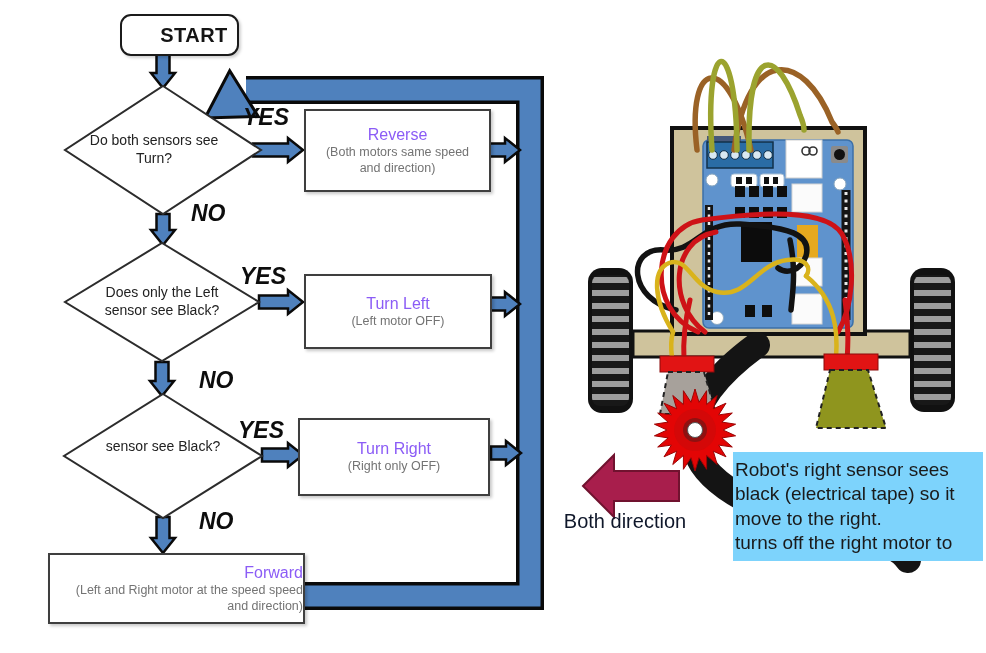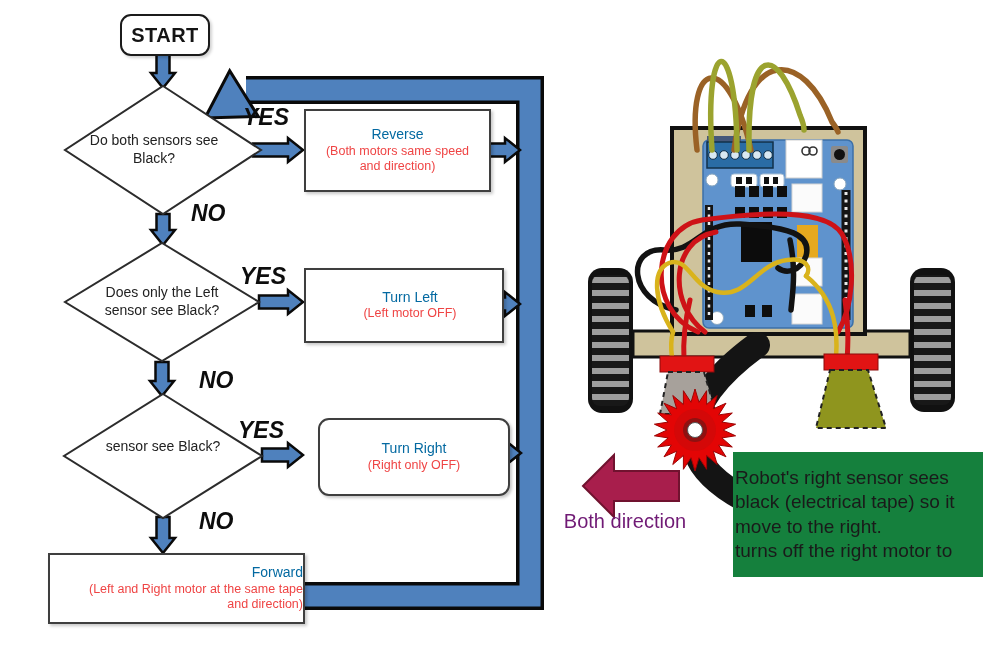--- a/index.html
+++ b/index.html
@@ -6,43 +6,44 @@
   .stage{
     position:relative;width:986px;height:653px;background:#ffffff;overflow:hidden;
     font-family:"Liberation Sans", sans-serif;color:#1c1c1c;
   }
   .stage svg{position:absolute;left:0;top:0;}
   .node{
     position:absolute;background:#ffffff;border:2px solid #3f3f3f;
     display:flex;flex-direction:column;justify-content:center;align-items:center;
     text-align:center;box-shadow:2px 2px 3px rgba(0,0,0,0.22);
   }
-  .node .title{font-size:14px;line-height:1.25;color:#0369a1;}
-  .node .detail{font-size:12.5px;line-height:1.25;color:#ef4444;}
+  .node .title{font-size:16px;line-height:1.25;color:#8b5cf6;}
+  .node .detail{font-size:12.5px;line-height:1.25;color:#737373;}
   .start-node{
     position:absolute;left:120px;top:14px;width:86px;height:38px;
     background:#fff;border:2.5px solid #1b1b1b;border-radius:11px;
     display:flex;align-items:center;justify-content:center;
     font-size:20px;font-weight:600;letter-spacing:0.5px;color:#141414;
     box-shadow:2px 2px 3px rgba(0,0,0,0.18);
+    padding-left:29px;
   }
   .diamond-label{
     position:absolute;width:170px;text-align:center;
     font-size:14px;line-height:1.32;color:#222;
   }
   .branch-label{
     position:absolute;font-size:23px;font-weight:bold;color:#0d0d0d;line-height:1;font-style:italic;
   }
   .both-dir{
     position:absolute;left:555px;top:510px;width:140px;text-align:center;
-    font-size:20px;color:#701a75;
+    font-size:20px;color:#0f172a;
   }
   .caption{
     position:absolute;left:733px;top:452px;width:246px;
-    background:#15803d;padding:14px 2px;
+    background:#7dd3fc;padding:6px 2px;
     font-size:19px;line-height:1.28;color:#1a1a1a;
   }
   .caption div{white-space:nowrap;}
 </style>
 </head>
 <body>
 
 <div class="stage">
 
   <svg width="986" height="653" viewBox="0 0 986 653">
@@ -174,21 +175,21 @@
       </g>
     </g>
 
     <polygon points="583,486 614,455 614,471 679,471 679,501 614,501 614,517" fill="#a81e4c" stroke="#70122f" stroke-width="2"></polygon>
   </svg>
 
   <div class="start-node">START</div>
 
   <div class="diamond-label" style="left:69px;top:131px;">
     <div>Do both sensors see</div>
-    <div>Black?</div>
+    <div>Turn?</div>
   </div>
   <div class="diamond-label" style="left:77px;top:283px;">
     <div>Does only the Left</div>
     <div>sensor see Black?</div>
   </div>
   <div class="diamond-label" style="left:78px;top:437px;">
     <div>sensor see Black?</div>
   </div>
 
   <div class="branch-label" style="left:243px;top:106px;">YES</div>
@@ -196,31 +197,31 @@
   <div class="branch-label" style="left:240px;top:265px;">YES</div>
   <div class="branch-label" style="left:199px;top:369px;">NO</div>
   <div class="branch-label" style="left:238px;top:419px;">YES</div>
   <div class="branch-label" style="left:199px;top:510px;">NO</div>
 
   <div class="node" style="left:304px;top:109px;width:183px;height:79px;">
     <div class="title">Reverse</div>
     <div class="detail">(Both motors same speed</div>
     <div class="detail">and direction)</div>
   </div>
-  <div class="node" style="left:304px;top:268px;width:184px;height:71px;padding-left:12px;">
+  <div class="node" style="left:304px;top:274px;width:184px;height:71px;">
     <div class="title">Turn Left</div>
     <div class="detail">(Left motor OFF)</div>
   </div>
-  <div class="node" style="left:318px;top:418px;width:188px;height:74px;border-radius:11px;">
+  <div class="node" style="left:298px;top:418px;width:188px;height:74px;">
     <div class="title">Turn Right</div>
     <div class="detail">(Right only OFF)</div>
   </div>
   <div class="node" style="left:48px;top:553px;width:253px;height:67px;align-items:flex-end;">
     <div class="title">Forward</div>
-    <div class="detail">(Left and Right motor at the same tape</div>
+    <div class="detail">(Left and Right motor at the speed speed</div>
     <div class="detail">and direction)</div>
   </div>
 
   <div class="both-dir">Both direction</div>
 
   <div class="caption">
     <div>Robot's right sensor sees</div>
     <div>black (electrical tape) so it</div>
     <div>move to the right.</div>
     <div>turns off the right motor to</div>

